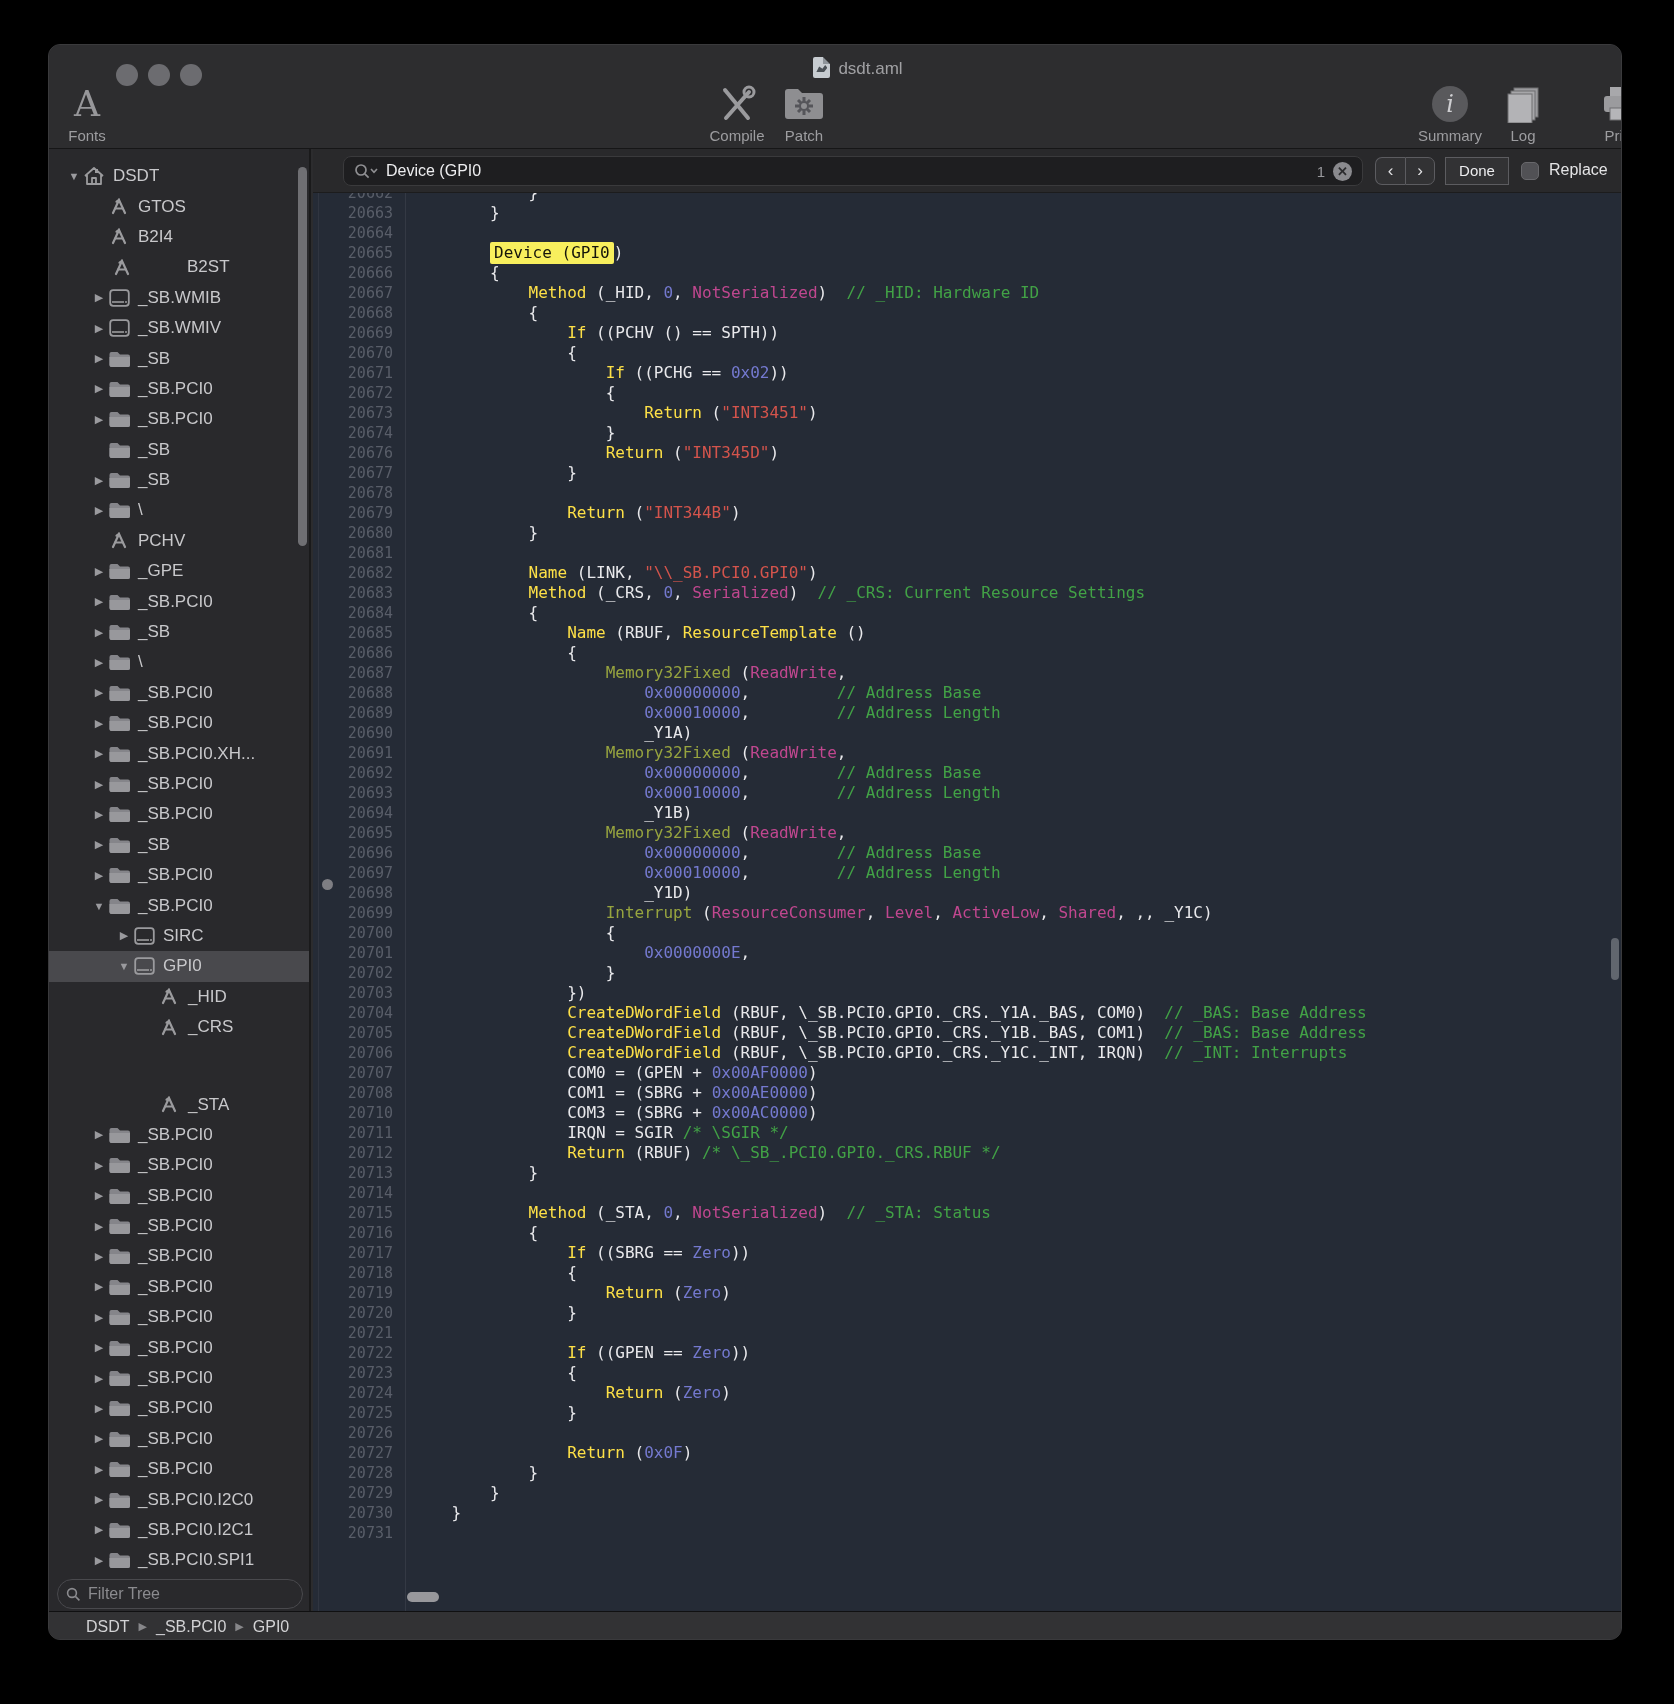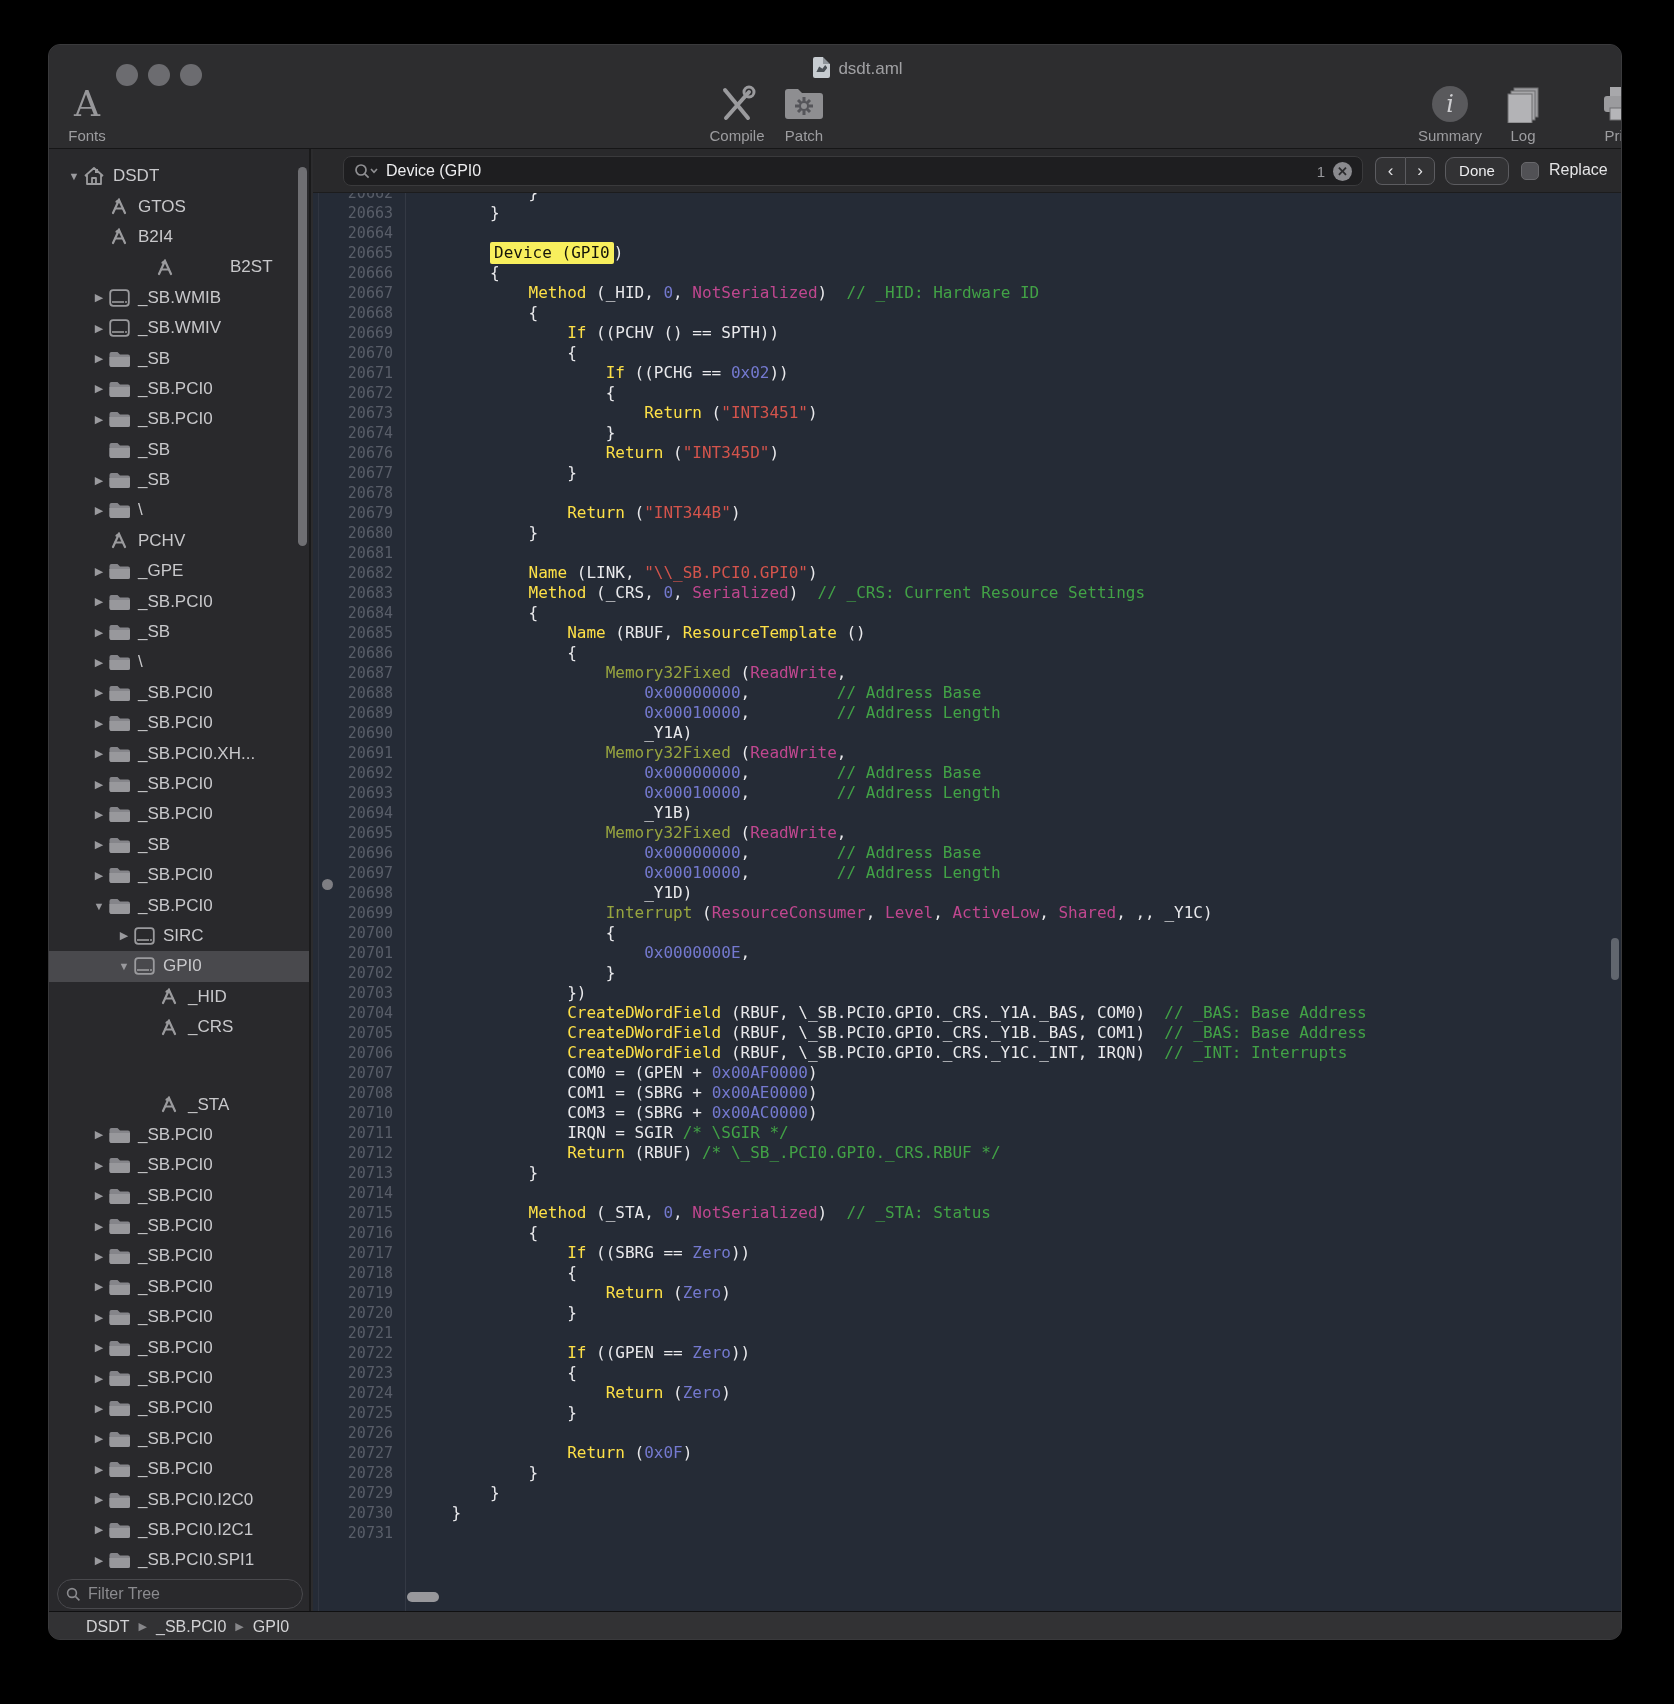--- a/index.html
+++ b/index.html
@@ -58,21 +58,21 @@
                 display:flex; align-items:center; padding:0 10px; }
   #find-query { color:#ededef; font-size:16px; margin-left:8px; flex:1; }
   #find-count { color:#98989c; font-size:15px; margin-right:8px; }
   #find-clear { width:19px; height:19px; border-radius:50%; background:#8a8a8e; color:#2c2c2e;
                 font-size:13px; line-height:19px; text-align:center; font-weight:bold; }
   .seg-btn { position:absolute; top:8px; height:28px; border:1px solid #5c5c60; color:#e2e2e4;
              background:#323234; font-size:17px; text-align:center; line-height:26px; }
   #btn-prev { left:1062px; width:30px; border-radius:7px 0 0 7px; border-right:none; }
   #btn-next { left:1092px; width:30px; border-radius:0 7px 7px 0; }
   #btn-done { position:absolute; left:1132px; top:8px; width:64px; height:28px;
-              border:1px solid #5c5c60; background:#323234; border-radius:9px; color:#ececee;
+              border:1px solid #5c5c60; background:#323234; border-radius:0; color:#ececee;
               font-size:15px; text-align:center; line-height:26px; }
   #replace-box { position:absolute; left:1208px; top:13px; width:18px; height:18px;
                  background:#515155; border:1px solid #68686c; border-radius:5px; }
   #replace-label { position:absolute; left:1236px; top:12px; color:#e4e4e6; font-size:16px; }
 
   #viewport { position:absolute; left:0; top:44px; width:100%; height:1418px; overflow:hidden; }
   #gutter-line { position:absolute; left:92px; top:0; bottom:0; width:1px;
                  background:rgba(255,255,255,0.07); }
   #edge-line { position:absolute; left:5px; top:0; bottom:0; width:1px;
                background:rgba(255,255,255,0.05); }
@@ -214,21 +214,21 @@
             <svg width="18" height="17" viewBox="0 0 18 17">
               <g fill="none" stroke="#9b9b9e" stroke-width="2.2" stroke-linecap="round">
                 <path d="M3 15 L9 2 L15 15"></path>
                 <path d="M5.2 10.5 H12.8"></path>
                 <path d="M9 2 L6.5 3.6"></path>
               </g>
             </svg>
           </span>
           <span>B2I4</span>
         </div>
-        <div class="trow" style="padding-left: 43px; gap: 46px;">
+        <div class="trow" style=" gap: 46px;">
           <span class="tarrow"></span>
           <span class="ticon">
             <svg width="18" height="17" viewBox="0 0 18 17">
               <g fill="none" stroke="#9b9b9e" stroke-width="2.2" stroke-linecap="round">
                 <path d="M3 15 L9 2 L15 15"></path>
                 <path d="M5.2 10.5 H12.8"></path>
                 <path d="M9 2 L6.5 3.6"></path>
               </g>
             </svg>
           </span>

